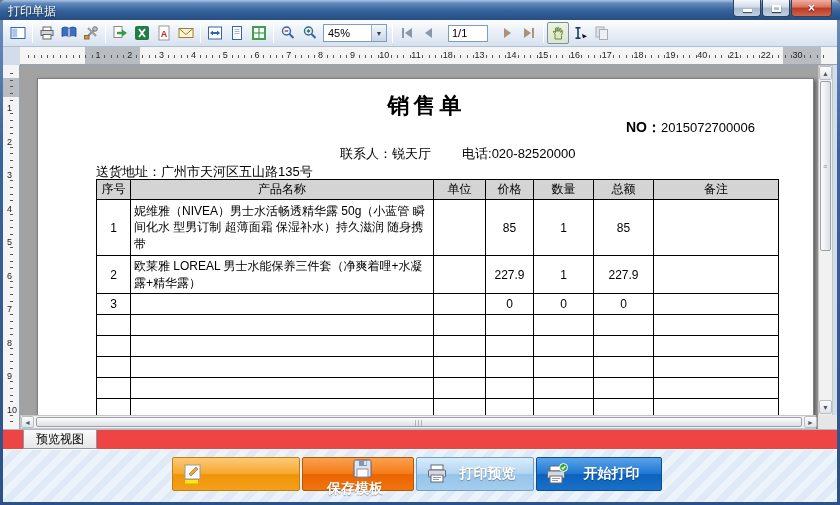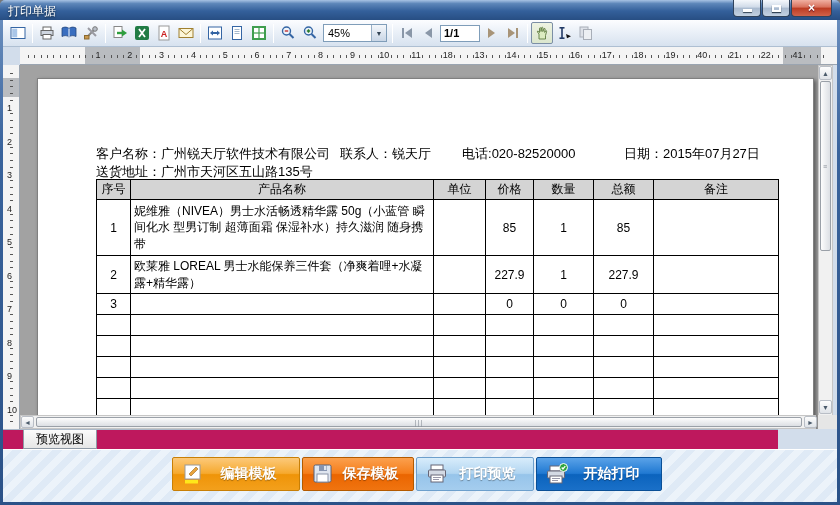--- a/index.html
+++ b/index.html
@@ -29,21 +29,21 @@
     background:linear-gradient(180deg,#fcfdff 0%,#e9eff7 50%,#d7e2ef 100%);
     border-bottom:1px solid #aebfd2;display:flex;align-items:center;padding:1px 4px;}
   .tbtn{width:22px;height:22px;display:flex;align-items:center;justify-content:center;flex:0 0 auto;}
   .tsep{width:1px;height:19px;background:#b2bfce;border-right:1px solid #fff;margin:0 3px;flex:0 0 auto;}
   .tool-pressed{border:1px solid #7c8fa5;background:linear-gradient(180deg,#eef3e2,#dbe6cd);border-radius:2px;}
   .combo{display:flex;width:64px;height:18px;border:1px solid #7f9db9;background:#fff;margin:0 2px;flex:0 0 auto;}
   .combo-text{flex:1;font-size:11px;padding:2px 0 0 4px;color:#000;}
   .combo-arrow{width:15px;background:linear-gradient(180deg,#f4f7fb,#c9d6e6);border-left:1px solid #9ab0c6;
     display:flex;align-items:center;justify-content:center;font-size:7px;color:#345;}
   .pagebox{width:40px;height:17px;border:1px solid #7f9db9;background:#fff;font-size:11px;
-    padding:1px 3px;margin:0 0;font-family:"Liberation Sans",sans-serif;flex:0 0 auto;font-weight:bold;}
+    padding:1px 3px;margin:0 8px;font-family:"Liberation Sans",sans-serif;flex:0 0 auto;}
   
   .hruler{position:absolute;left:17px;top:27px;width:817px;height:18px;background:#f4f4f4;
     border-bottom:1px solid #9aa4b0;overflow:hidden;}
   .vruler{position:absolute;left:0;top:45px;width:17px;height:364px;background:#f4f4f4;
     border-right:1px solid #9aa4b0;overflow:hidden;}
   .hmargin{position:absolute;top:0;height:18px;background:#b9bcc0;}
   .vmargin{position:absolute;left:0;width:17px;background:#b9bcc0;}
   .hruler .rnum{position:absolute;top:3px;transform:translateX(-50%);font-size:9px;color:#222;}
   .vruler .rnum{position:absolute;left:4px;transform:translateY(-50%);font-size:9px;color:#222;}
   .hruler .rtick{position:absolute;top:8px;width:1px;height:3px;background:#555;}
@@ -70,34 +70,34 @@
   .sb-btn{position:absolute;left:0;width:13px;height:14px;display:flex;align-items:center;justify-content:center;
     font-size:7px;color:#4a5a6a;background:linear-gradient(180deg,#fdfdfd,#dfe3e8);border:1px solid #b9bec6;border-radius:2px;}
   .vthumb{position:absolute;left:1px;top:15px;width:11px;height:170px;border:1px solid #9aa0a8;border-radius:2px;
     background:linear-gradient(90deg,#fdfdfd,#dcdfe4);}
   .hscroll{position:absolute;left:17px;top:395px;width:798px;height:14px;background:#f1f1f1;border:1px solid #c6c6c6;z-index:5;}
   .hthumb{position:absolute;left:15px;top:1px;width:766px;height:10px;border:1px solid #9aa0a8;border-radius:2px;
     background:linear-gradient(180deg,#fdfdfd,#dcdfe4);}
   .grip{position:absolute;left:50%;top:50%;transform:translate(-50%,-50%);font-size:7px;color:#8a9098;letter-spacing:1px;}
   .corner{position:absolute;left:815px;top:395px;width:19px;height:14px;background:#e6e6e6;}
   
-  .tabbar{position:absolute;left:0;top:409px;width:775px;height:20px;background:#be185d;border-top:1px solid #aab8c8;}
+  .tabbar{position:absolute;left:0;top:409px;width:834px;height:20px;background:#ef4444;border-top:1px solid #aab8c8;}
   .tab{position:absolute;left:20px;top:0;width:74px;height:19px;background:linear-gradient(180deg,#fbfbfb,#e6e6e6);
     border:1px solid #8f9aa6;border-top:none;display:flex;align-items:center;justify-content:center;font-size:12px;color:#000;}
   
   .bottompanel{position:absolute;left:0;top:429px;width:834px;height:53px;
     background:repeating-linear-gradient(135deg,#ecf3fa 0 7px,#dfeaf6 7px 14px);border-top:1px solid #fff;}
   .big-btn{position:absolute;top:7px;height:34px;border-radius:2px;display:flex;align-items:center;
     color:#fff;font-size:14px;font-weight:bold;text-shadow:0 1px 1px rgba(0,0,0,.35);cursor:default;}
   .big-btn .blabel{flex:1;text-align:center;padding-right:6px;}
   .big-btn svg{margin-left:9px;flex:0 0 auto;}
   .btn-edit{left:169px;width:128px;border:1px solid #c87f06;
     background:linear-gradient(180deg,#fcc97a 0%,#f6a92e 48%,#ef9408 52%,#f3a01c 100%);}
   .btn-save{left:299px;width:112px;border:1px solid #b35a00;
-    background:linear-gradient(180deg,#fba04e 0%,#f57d1a 48%,#ea6500 52%,#f07410 100%);}
+    background:linear-gradient(180deg,#fba04e 0%,#f57d1a 48%,#ea6500 52%,#f07410 100%);flex-direction:column;}
   .btn-preview{left:413px;width:118px;border:1px solid #6d9fcc;
     background:linear-gradient(180deg,#d8ecfb 0%,#b1d5f1 48%,#96c4ea 52%,#a5cdee 100%);}
   .btn-print{left:533px;width:126px;border:1px solid #0a4f96;
     background:linear-gradient(180deg,#5aa2e8 0%,#2079d2 48%,#0b63bd 52%,#1a70c8 100%);}
 </style>
 </head>
 <body>
 
 <div class="window">
 
@@ -391,21 +391,21 @@
         <span class="rnum" style="left: 459.6px;">13</span>
         <span class="rnum" style="left: 491.4px;">14</span>
         <span class="rnum" style="left: 523.2px;">15</span>
         <span class="rnum" style="left: 555px;">16</span>
         <span class="rnum" style="left: 586.8px;">17</span>
         <span class="rnum" style="left: 618.6px;">18</span>
         <span class="rnum" style="left: 650.4px;">19</span>
         <span class="rnum" style="left: 682.2px;">40</span>
         <span class="rnum" style="left: 714px;">21</span>
         <span class="rnum" style="left: 745.8px;">22</span>
-        <span class="rnum" style="left: 777.6px;">41</span>
+        <span class="rnum" style="left: 777.6px;">30</span>
       </div>
 
     <div class="vruler">
       <div class="vmargin" style="top:13px;height:19px;"></div>
     <i class="rtick" style="top: 8px;"></i>
         <i class="rtick" style="top: 14.7px;"></i>
         <i class="rtick" style="top: 21.4px;"></i>
         <i class="rtick" style="top: 28.1px;"></i>
         <i class="rtick" style="top: 34.8px;"></i>
         <i class="rtick" style="top: 48.2px;"></i>
@@ -453,24 +453,26 @@
         <span class="rnum" style="top: 177px;">5</span>
         <span class="rnum" style="top: 210.5px;">6</span>
         <span class="rnum" style="top: 244px;">7</span>
         <span class="rnum" style="top: 277.5px;">8</span>
         <span class="rnum" style="top: 311px;">9</span>
         <span class="rnum" style="top: 344.5px;">10</span>
       </div>
 
     <div class="preview">
       <div class="paper">
-        <div class="info" style="left:58px;top:66px;"><span>客户名称：</span><span>广州锐天厅软件技术有限公司</span></div>
+        <div class="doc-title">销售单</div>
+        <div class="doc-no">
+          <b>NO：</b><span>2015072700006</span>
+        </div>
         <div class="info" style="left:302px;top:66px;"><span>联系人：</span><span>锐天厅</span></div>
         <div class="info" style="left:424px;top:66px;"><span>电话:</span><span>020-82520000</span></div>
-        <div class="info" style="left:586px;top:66px;"><span>日期：</span><span>2015年07月27日</span></div>
         <div class="info" style="left:58px;top:84px;"><span>送货地址：</span><span>广州市天河区五山路135号</span></div>
 
         <table class="sales-table">
           <colgroup>
             <col style="width:34px">
               <col style="width:303px">
               <col style="width:52px">
             <col style="width:48px">
               <col style="width:60px">
               <col style="width:60px">
@@ -588,21 +590,20 @@
         </div>
     </div>
 
     <div class="bottompanel">
       <div class="big-btn btn-edit">
         <svg width="22" height="22">
             <rect x="3" y="2" width="15" height="14" fill="#fff" stroke="#999"></rect>
             <path d="M7 11 L14 4 L16 6 L9 13 Z" fill="#e8a33c" stroke="#9a6a20" stroke-width="0.6"></path>
             <rect x="3" y="17" width="13" height="3.5" fill="#ffe81a"></rect>
           </svg>
-        <span class="blabel">编辑模板</span>
       </div>
       <div class="big-btn btn-save">
         <svg width="22" height="22">
             <rect x="2" y="2" width="17" height="17" rx="1.5" fill="#dfe5ef" stroke="#55607a"></rect>
             <rect x="7" y="2" width="8" height="6" fill="#8694b0"></rect>
             <rect x="12" y="3" width="2.4" height="4" fill="#dfe5ef"></rect>
             <rect x="5" y="11" width="11" height="8" fill="#fff" stroke="#8a93a8"></rect>
           </svg>
         <span class="blabel">保存模板</span>
       </div>

